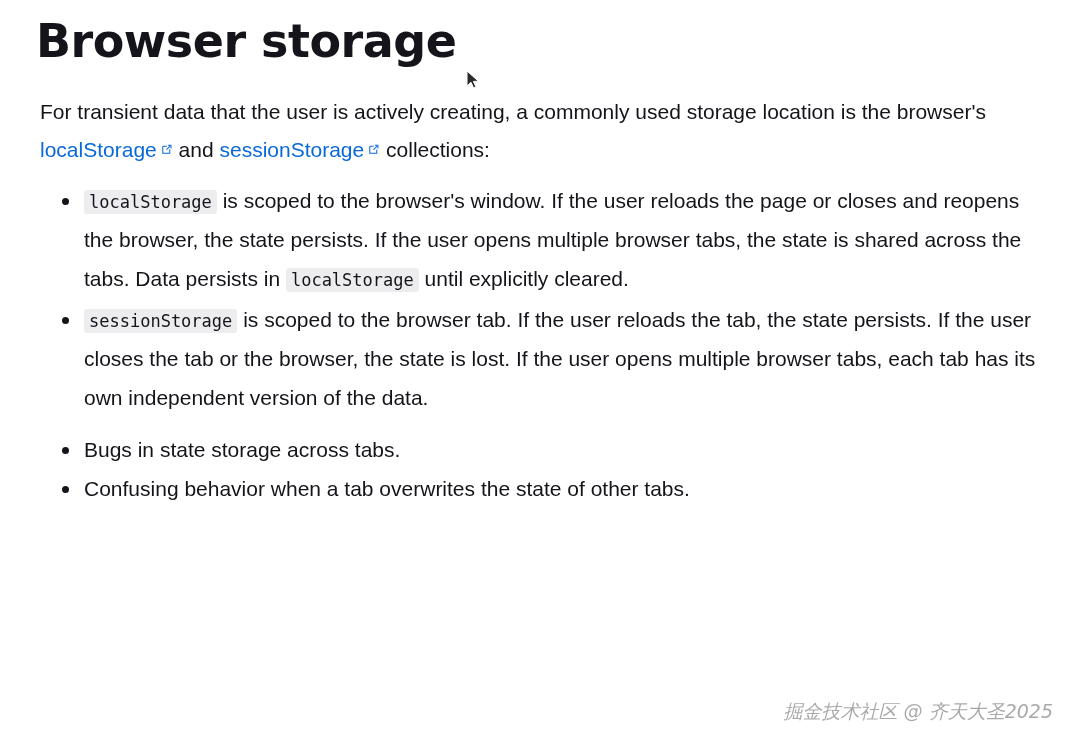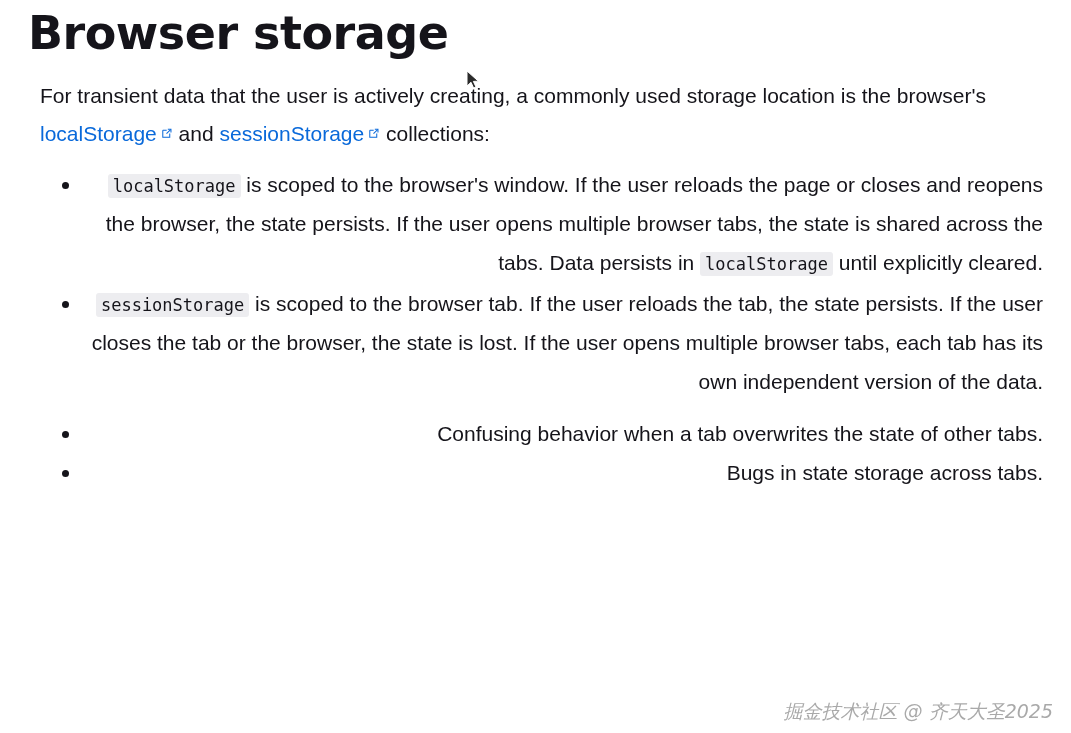--- a/index.html
+++ b/index.html
@@ -17,21 +17,21 @@
   }
   .page {
     padding: 0 28px;
     box-sizing: border-box;
   }
   h1.page-title {
     font-family: "DejaVu Sans", sans-serif;
     font-size: 46px;
     font-weight: 700;
     letter-spacing: -0.5px;
-    margin: 0;
+    margin: 8px;
     padding: 8px 0 18px 0;
     color: #15141a;
     line-height: 1.1;
   }
   p.para {
     font-size: 21px;
     line-height: 1.85;
     margin: 0 0 12px 12px;
     color: #15141a;
   }
@@ -40,21 +40,20 @@
     padding-left: 34px;
     list-style: none;
   }
   ul.bullets li {
     font-size: 21px;
     line-height: 1.85;
     color: #15141a;
     position: relative;
     padding-left: 22px;
     margin-bottom: 2px;
-    text-align: right;
   }
   ul.bullets li::before {
     content: "";
     position: absolute;
     left: 0;
     top: 16px;
     width: 7px;
     height: 7px;
     border-radius: 50%;
     background: #15141a;
@@ -123,22 +122,22 @@
             <path d="M8.4 2.4h3.4v3.4" stroke="#0969da" stroke-width="1.1" fill="none"></path>
           </svg></span></a><span> collections:</span></p>
 
   <ul class="bullets">
     <li><code class="inline">localStorage</code><span> is scoped to the browser's window. If the user reloads the page or closes and reopens the browser, the state persists. If the user opens multiple browser tabs, the state is shared across the tabs. Data persists in </span><code class="inline">localStorage</code><span> until explicitly cleared.</span></li>
     <li><code class="inline">sessionStorage</code><span> is scoped to the browser tab. If the user reloads the tab, the state persists. If the user closes the tab or the browser, the state is lost. If the user opens multiple browser tabs, each tab has its own independent version of the data.</span></li>
   </ul>
 
 
   <ul class="bullets tight">
+    <li>Bugs in state storage across tabs.</li>
     <li>Confusing behavior when a tab overwrites the state of other tabs.</li>
-    <li>Bugs in state storage across tabs.</li>
   </ul>
 
 
 </div>
 
 <div class="cursor">
   <svg viewBox="0 0 14 20" width="14" height="20" aria-hidden="true">
     <path d="M1 1 L1 16 L5 12.3 L7.6 18 L10 17 L7.4 11.4 L12.4 11.2 Z" fill="#2b2b2b" stroke="#ffffff" stroke-width="1"></path>
   </svg>
 </div>

